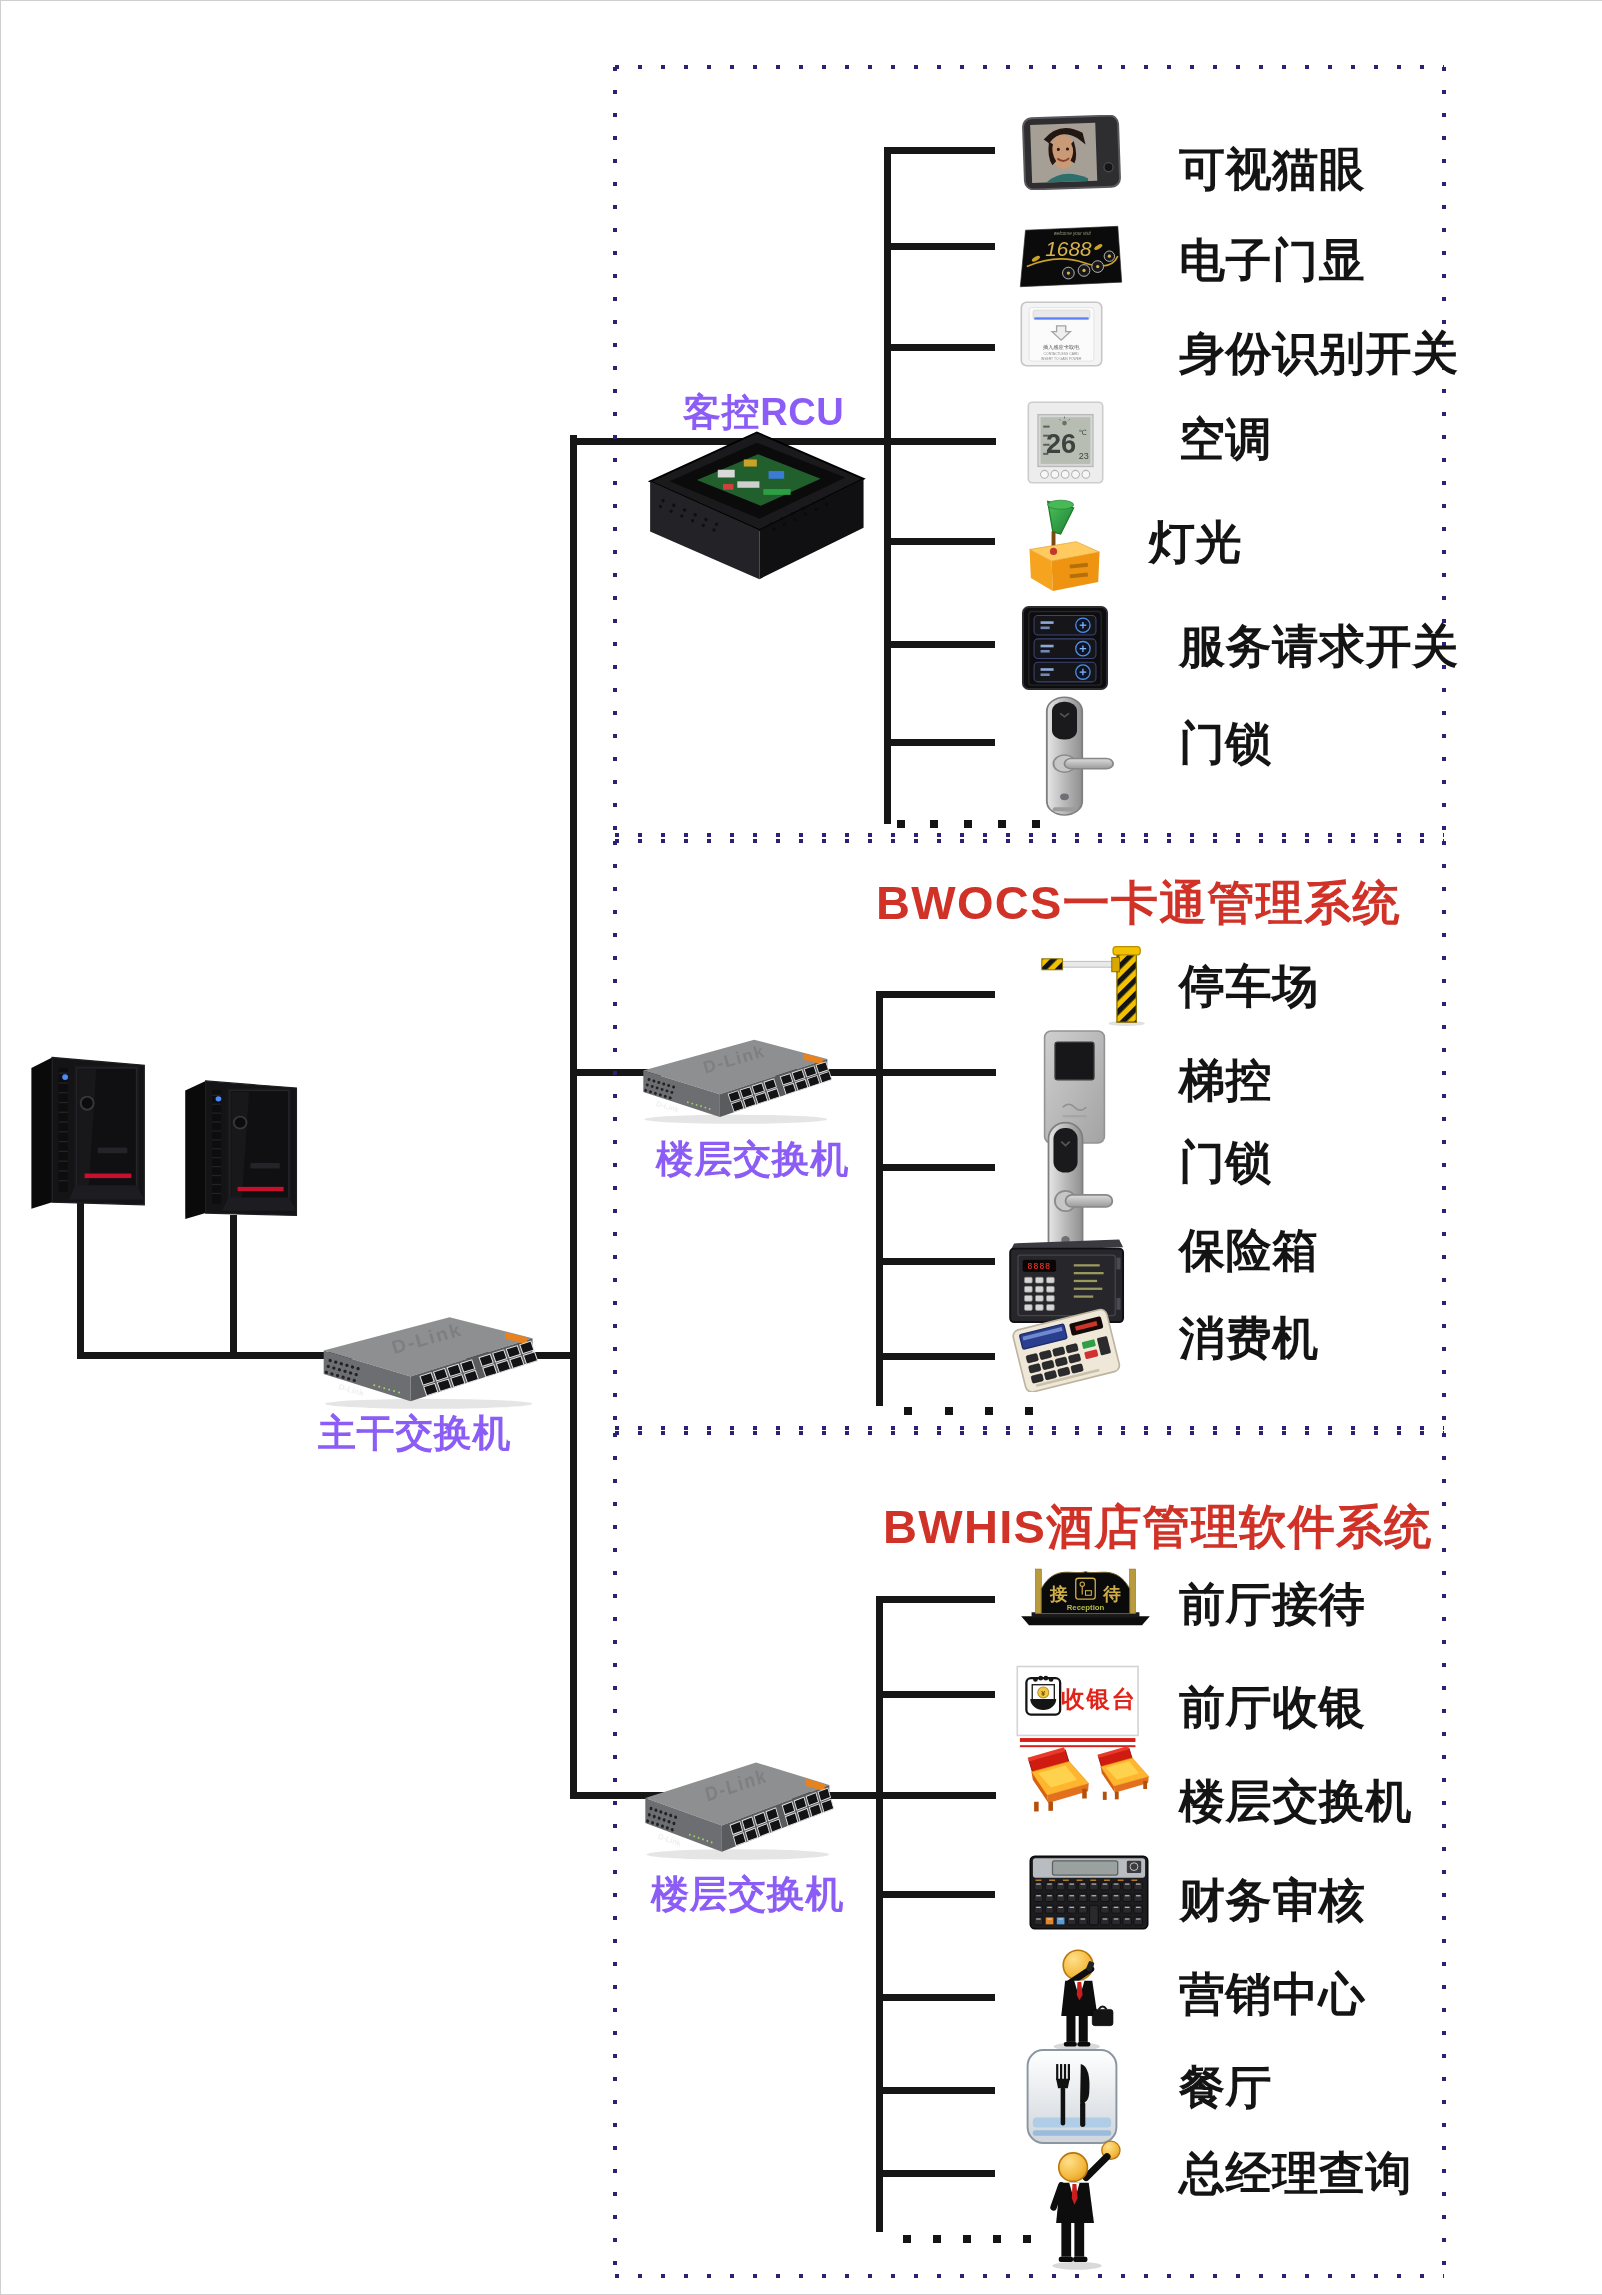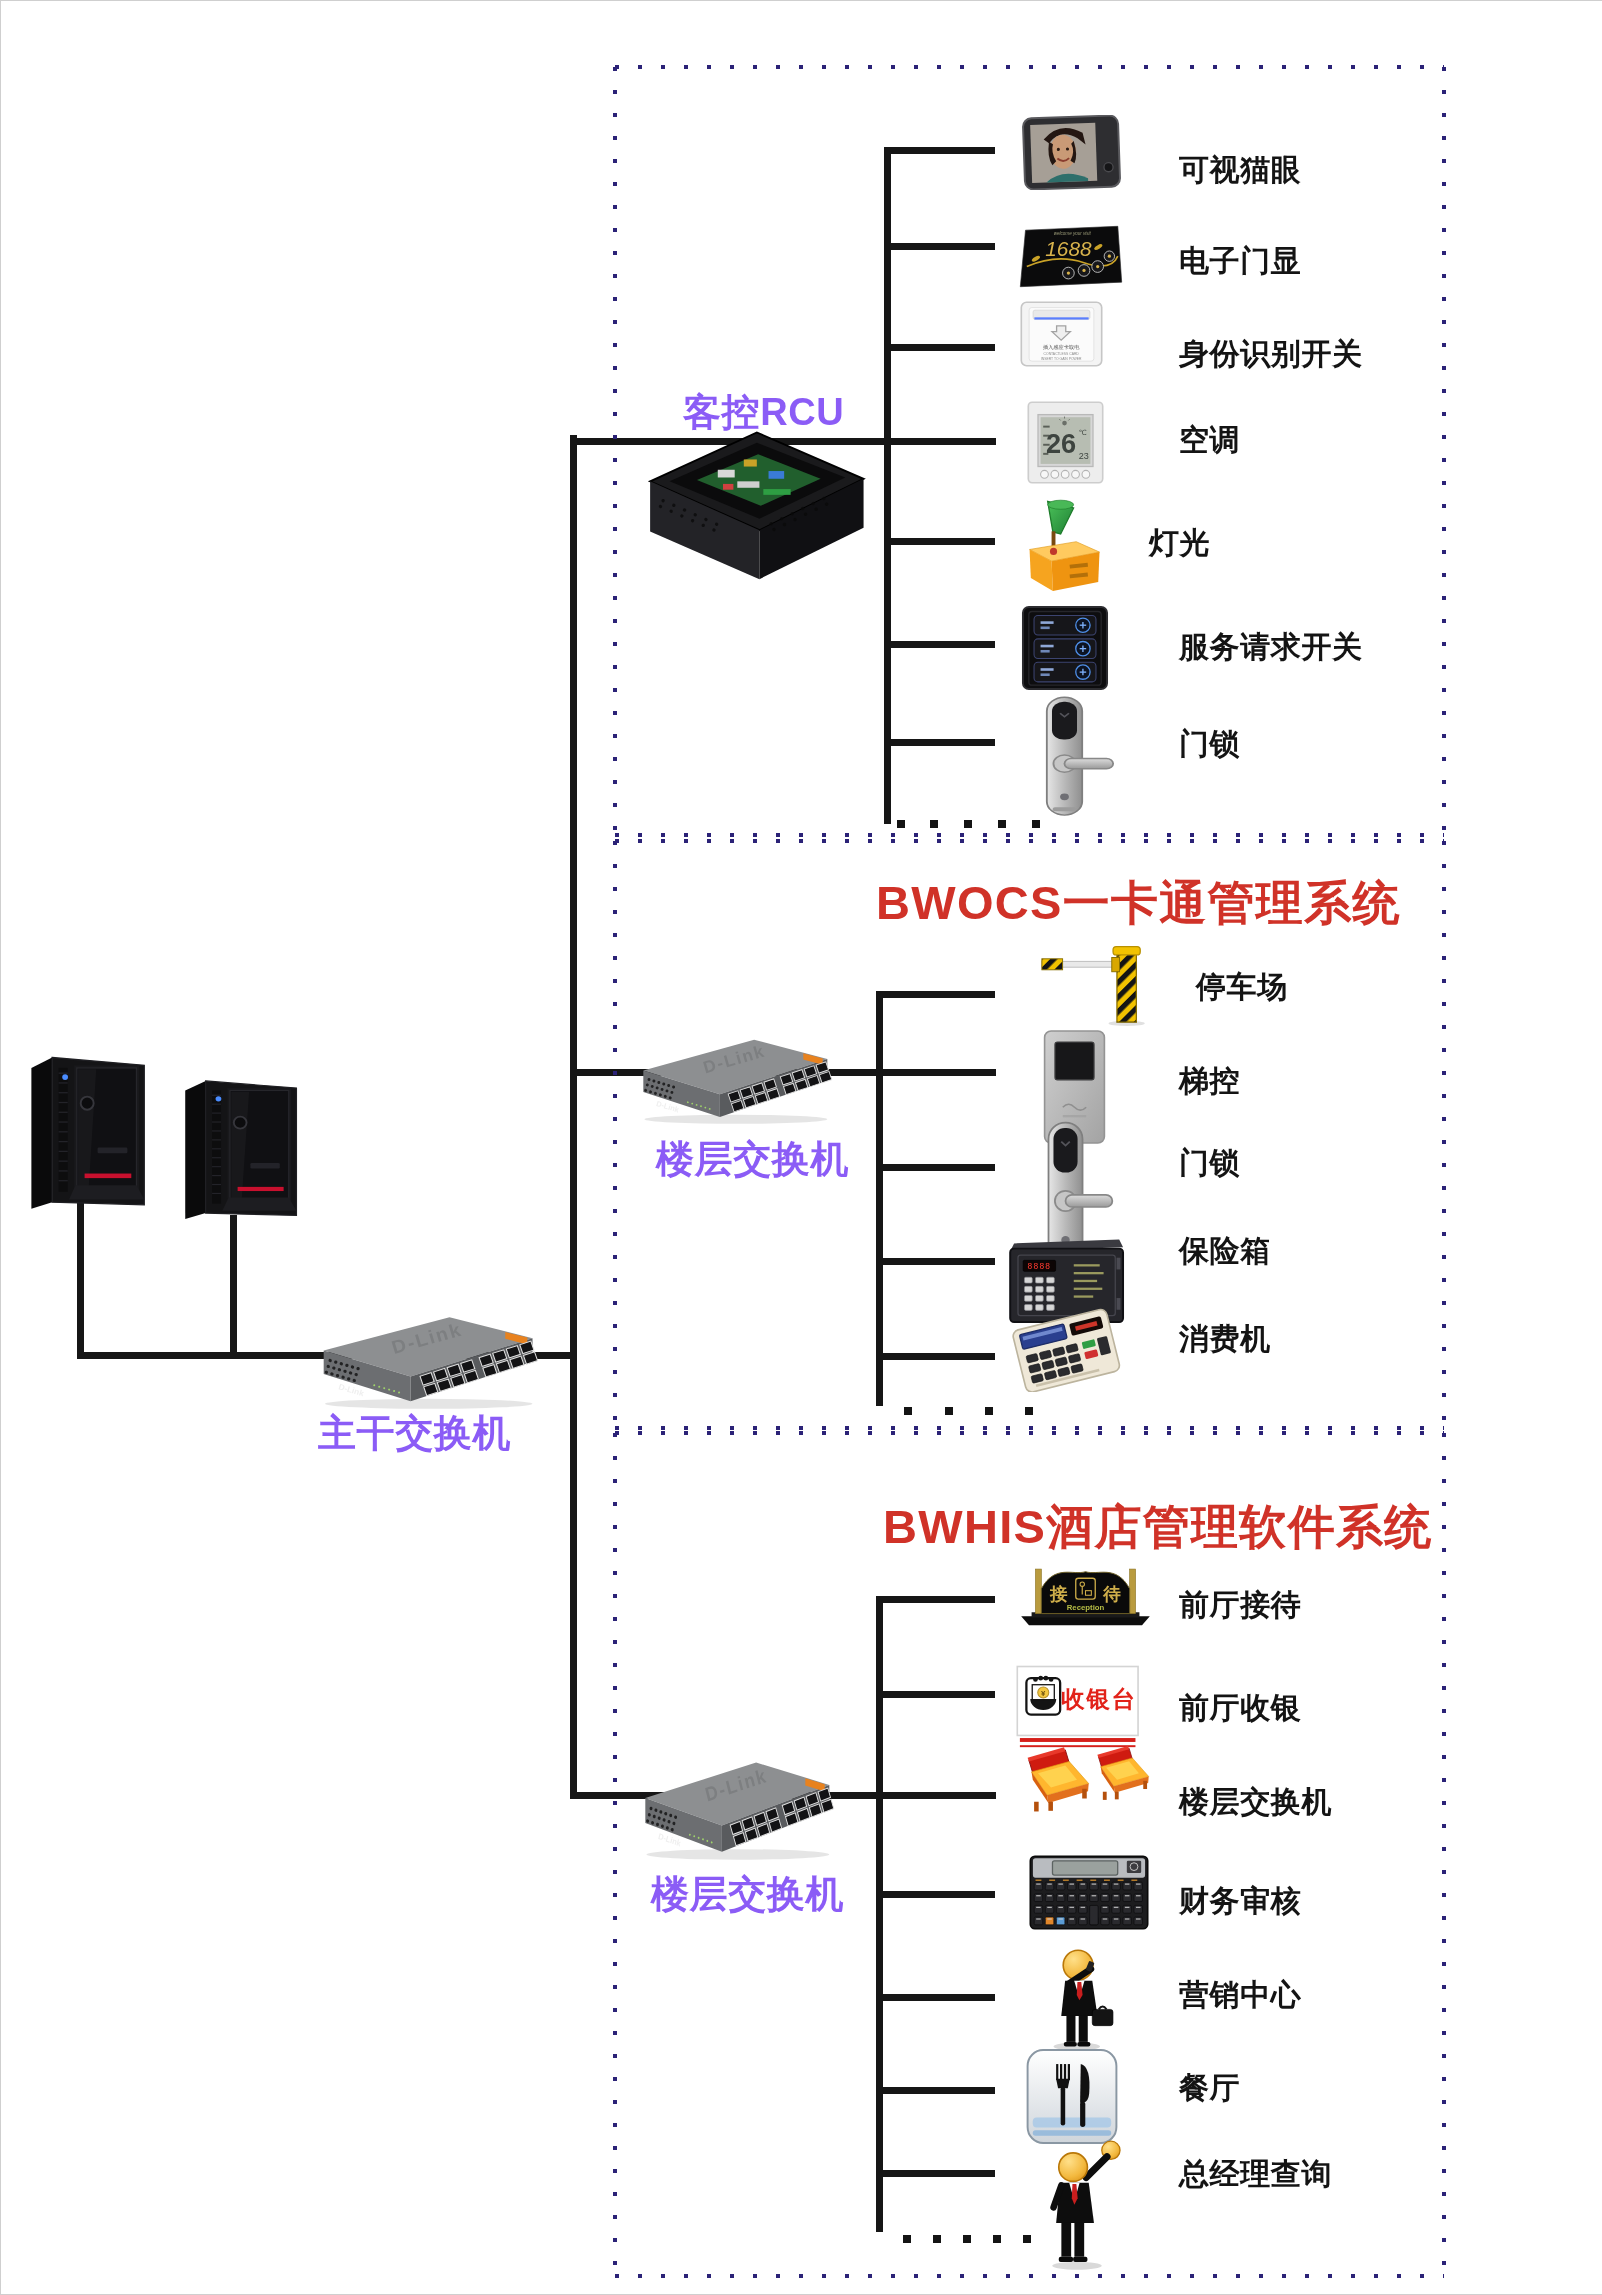--- a/index.html
+++ b/index.html
@@ -5,21 +5,21 @@
   html,body{margin:0;padding:0;background:#fff;}
   #canvas{position:relative;width:1603px;height:2295px;background:#ffffff;
           border:1.3px solid #cfcfcf;box-sizing:border-box;overflow:hidden;
           font-family:"Liberation Sans","DejaVu Sans",sans-serif;}
   .abs{position:absolute;}
   .line{position:absolute;background:#161616;}
   .dash-h{position:absolute;height:3.9px;
           background:repeating-linear-gradient(to right,#2b2277 0 3.9px,transparent 3.9px 23px);}
   .dash-v{position:absolute;width:3.9px;
           background:repeating-linear-gradient(to bottom,#2b2277 0 3.9px,transparent 3.9px 23px);}
-  .device-label{position:absolute;font-size:30px;font-weight:bold;color:#141414;
+  .device-label{position:absolute;font-size:46px;font-weight:bold;color:#141414;
                 white-space:nowrap;transform:translateY(-52%);letter-spacing:0.6px;}
   .hw-label{position:absolute;font-size:38px;font-weight:bold;color:#8b5cf6;
             white-space:nowrap;transform:translateY(-50%);letter-spacing:0.6px;}
   .title-serif{position:absolute;font-family:"Liberation Serif","DejaVu Serif",serif;
                font-size:35px;font-weight:bold;color:#e60000;white-space:nowrap;
                transform:translateY(-50%);}
   .title-heavy{position:absolute;font-size:47px;font-weight:bold;color:#d03228;
                white-space:nowrap;transform:translateY(-50%);letter-spacing:1.3px;}
   .icon-box{position:absolute;}
   .icon-box svg{width:100%;height:100%;display:block;}
@@ -847,21 +847,21 @@
       <div class="hw-label" style="left:317px;top:1432px;">主干交换机</div>
       <div class="device-label" style="left:1178px;top:170px;">可视猫眼</div>
       <div class="device-label" style="left:1178px;top:261px;">电子门显</div>
       <div class="device-label" style="left:1178px;top:354px;">身份识别开关</div>
       <div class="device-label" style="left:1178px;top:440px;">空调</div>
       <div class="device-label" style="left:1148px;top:543px;">灯光</div>
       <div class="device-label" style="left:1178px;top:647px;">服务请求开关</div>
       <div class="device-label" style="left:1178px;top:744px;">门锁</div>
       <div class="hw-label" style="left:682px;top:411px;">客控RCU</div>
       <div class="title-heavy" style="left:875px;top:902px;">BWOCS一卡通管理系统</div>
-      <div class="device-label" style="left:1178px;top:987px;margin-left:17px;">停车场</div>
+      <div class="device-label" style="left:1178px;top:987px;">停车场</div>
       <div class="device-label" style="left:1178px;top:1081px;">梯控</div>
       <div class="device-label" style="left:1178px;top:1163px;">门锁</div>
       <div class="device-label" style="left:1178px;top:1251px;">保险箱</div>
       <div class="device-label" style="left:1178px;top:1339px;">消费机</div>
       <div class="hw-label" style="left:655px;top:1158px;">楼层交换机</div>
       <div class="title-heavy" style="left:882px;top:1526px;">BWHIS酒店管理软件系统</div>
       <div class="device-label" style="left:1178px;top:1605px;">前厅接待</div>
       <div class="device-label" style="left:1178px;top:1708px;">前厅收银</div>
       <div class="device-label" style="left:1178px;top:1802px;">楼层交换机</div>
       <div class="device-label" style="left:1178px;top:1901px;">财务审核</div>

